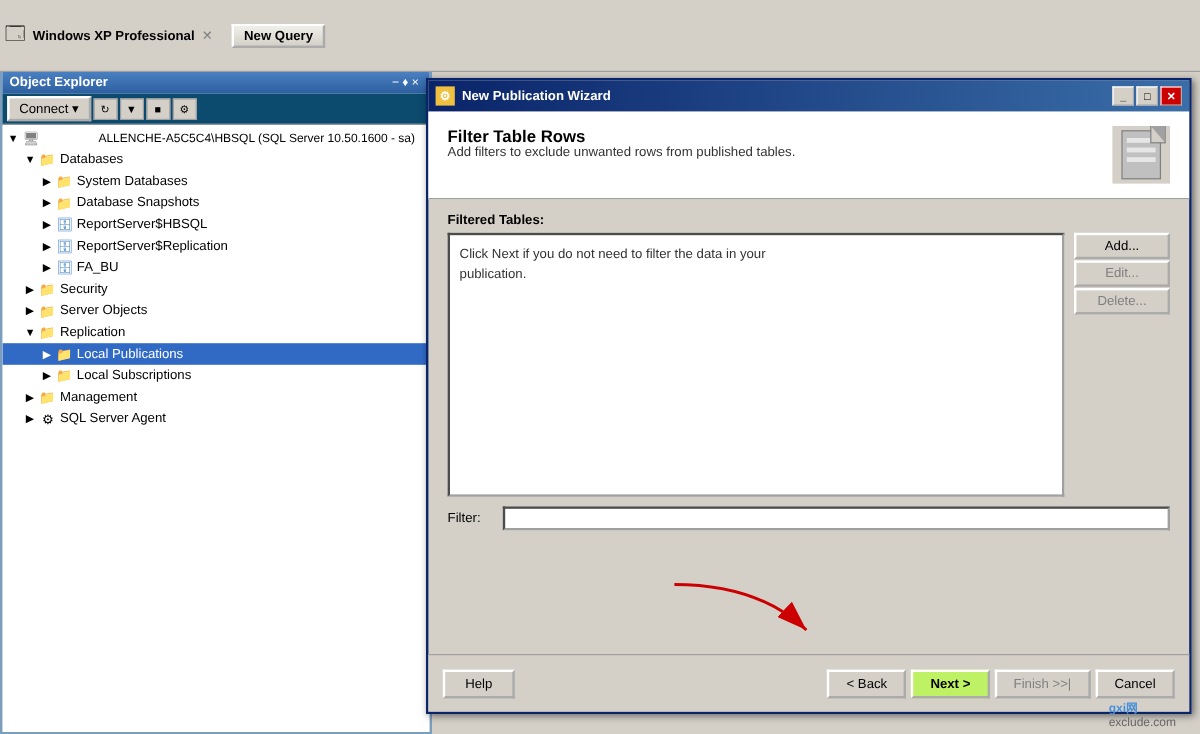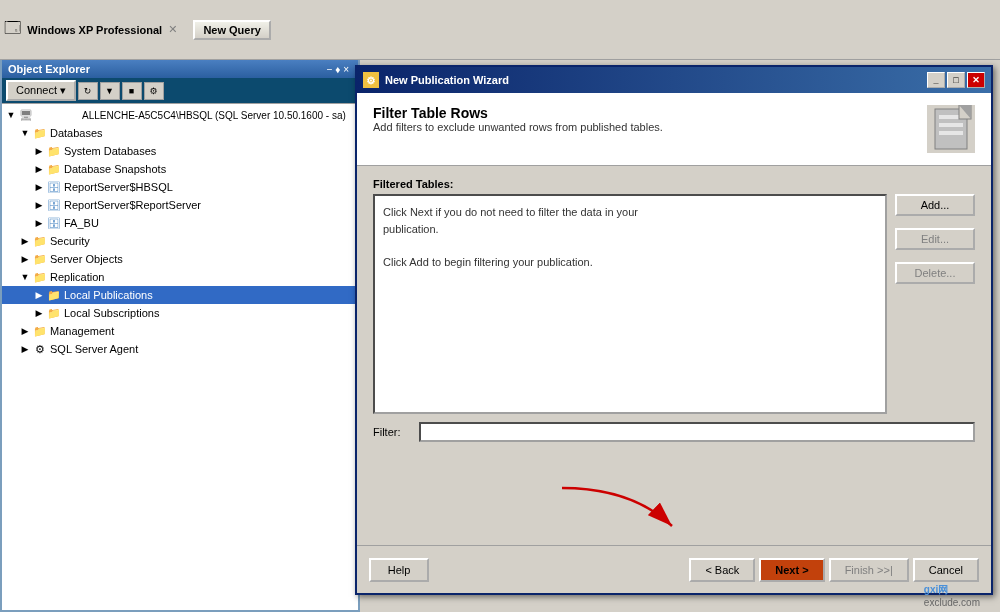--- a/index.html
+++ b/index.html
@@ -255,21 +255,21 @@
       padding: 8px;
       font-size: 11px;
       color: #333;
       line-height: 1.5;
       overflow-y: auto;
     }
 
     .filter-buttons {
       display: flex;
       flex-direction: column;
-      gap: 12px;
+      gap: 1px;
       width: 80px;
     }
 
     .filter-btn {
       background: #d4d0c8;
       border: 2px outset #ffffff;
       padding: 3px 8px;
       font-size: 11px;
       cursor: pointer;
       text-align: center;
@@ -414,21 +414,21 @@
 
     <div class="tree-item" style="padding-left:30px;">
       <span class="expander">▶</span>
       <span class="icon db-icon">🗄</span>
       <span>ReportServer$HBSQL</span>
     </div>
 
     <div class="tree-item" style="padding-left:30px;">
       <span class="expander">▶</span>
       <span class="icon db-icon">🗄</span>
-      <span>ReportServer$ReportServer</span>
+      <span>ReportServer$Replication</span>
     </div>
 
     <div class="tree-item" style="padding-left:30px;">
       <span class="expander">▶</span>
       <span class="icon db-icon">🗄</span>
       <span>FA_BU</span>
     </div>
 
     <div class="tree-item" style="padding-left:16px;">
       <span class="expander">▶</span>
@@ -505,21 +505,20 @@
     </div>
   </div>
 
   <div class="wizard-body">
     <div class="filtered-tables-label">Filtered Tables:</div>
     <div class="wizard-main-area">
       <div class="filter-listbox">
         <p>Click Next if you do not need to filter the data in your</p>
         <p>publication.</p>
         <br>
-        <p>Click Add to begin filtering your publication.</p>
       </div>
       <div class="filter-buttons">
         <button class="filter-btn">Add...</button>
         <button class="filter-btn disabled" disabled="">Edit...</button>
         <button class="filter-btn disabled" disabled="">Delete...</button>
       </div>
     </div>
     <div class="filter-row">
       <span class="filter-label">Filter:</span>
       <input class="filter-input" type="text" value="" style="">
@@ -534,21 +533,21 @@
         </marker>
       </defs>
       <path d="M 10 10 Q 80 10 120 48" stroke="#cc0000" stroke-width="2.5" fill="none" marker-end="url(#arrowhead)"></path>
     </svg>
   </div>
 
   <div class="wizard-footer">
     <button class="footer-btn">Help</button>
     <div class="footer-spacer"></div>
     <button class="footer-btn">&lt; Back</button>
-    <button class="footer-btn" style="background:#c2410c; font-weight:bold;">Next &gt;</button>
+    <button class="footer-btn" style="background:#bef264; font-weight:bold;">Next &gt;</button>
     <button class="footer-btn disabled" style="color:#808080;">Finish &gt;&gt;|</button>
     <button class="footer-btn">Cancel</button>
   </div>
 </div>
 
 <div class="watermark">
   <div style="color:#4a90d9; font-weight:bold;">gxi网</div>
   <div>exclude.com</div>
 </div>
 

